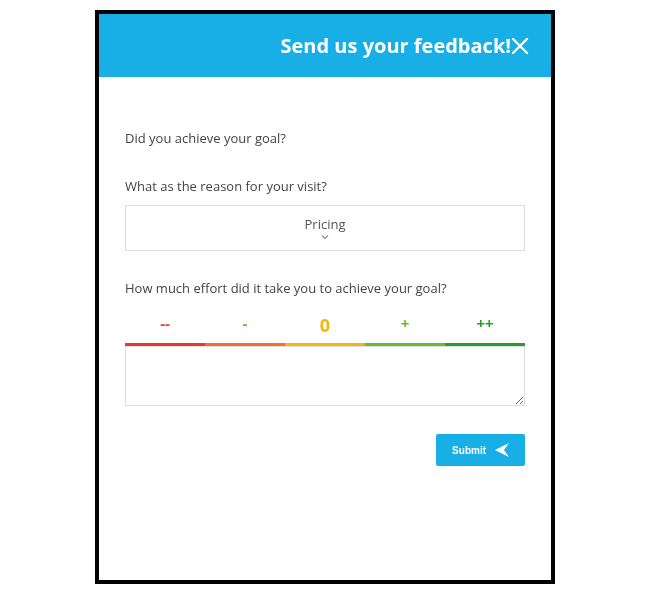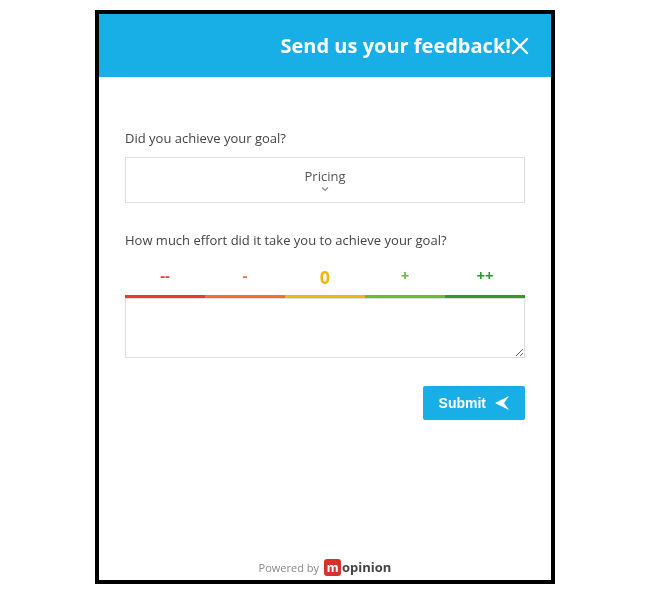--- a/index.html
+++ b/index.html
@@ -126,21 +126,21 @@
   .submit-row {
     display: flex;
     justify-content: flex-end;
     margin-top: 28px;
   }
   .submit-btn {
     background: #17afe6;
     color: #fff;
     border: none;
     padding: 9px 16px;
-    font-size: 14px;
+    font-size: 10px;
     font-weight: 700;
     cursor: pointer;
     display: inline-flex;
     align-items: center;
     gap: 9px;
     border-radius: 2px;
   }
   .submit-btn svg { display:block; }
   .footer {
     text-align: center;
@@ -184,20 +184,21 @@
       <svg width="18" height="18" viewBox="0 0 18 18">
           <path d="M2 2 L16 16 M16 2 L2 16" stroke="#fff" stroke-width="2.4" stroke-linecap="round"></path>
         </svg>
     </span>
   </div>
 
   <div class="body">
 
     <div class="question">Did you achieve your goal?</div>
 
+    <div class="question" style="margin-top:30px">What as the reason for your visit?</div>
     <div class="select-wrap">
       <span>Pricing</span>
       <span class="chevron">
         <svg width="8" height="8" viewBox="0 0 8 8">
             <path d="M1 2.5 L4 5.5 L7 2.5" stroke="#888" stroke-width="1.2" fill="none"></path>
           </svg>
       </span>
     </div>
 
     <div class="question" style="margin-top:28px">How much effort did it take you to achieve your goal?</div>
@@ -217,21 +218,14 @@
         <span>
           <svg width="14" height="14" viewBox="0 0 14 14">
               <path d="M0 7 L14 0 L9 7 L14 14 Z M0 7 L9 7" fill="#fff"></path>
             </svg>
         </span>
       </button>
     </div>
 
   </div>
 
-  <div class="footer">
-    <span>Powered by</span>
-    <span class="mopinion-logo">
-      <span class="mopinion-m">m</span>
-      <span>opinion</span>
-    </span>
-  </div>
 
 </div>
 
 </body></html>

